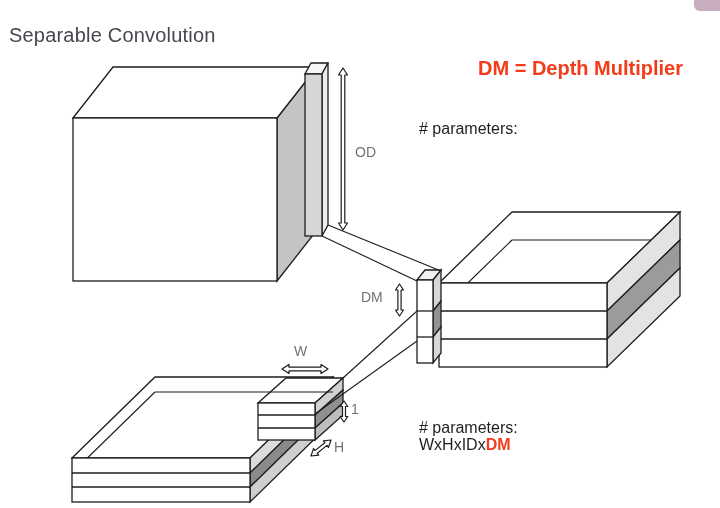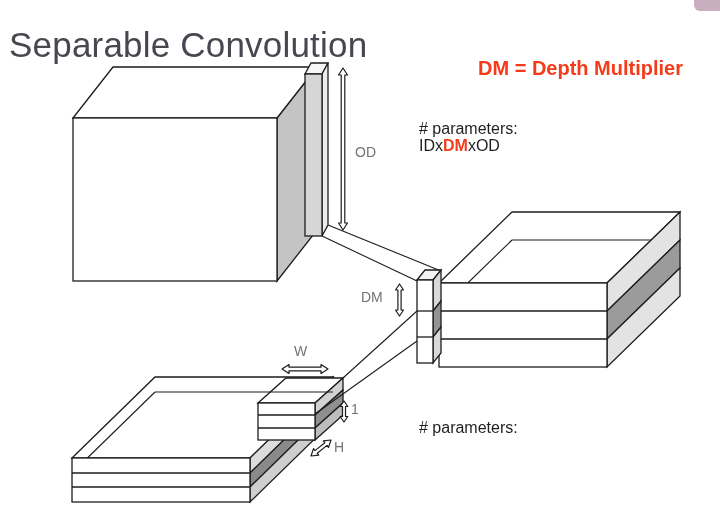--- a/index.html
+++ b/index.html
@@ -1,18 +1,18 @@
 <!DOCTYPE html>
 <html style="--accent-red: #f43b1a; --title-gray: #47474f; --text-black: #1f1f1f; --badge-pink: #c9aec0; --cube-side-gray: #c4c4c4; --slab-front-gray: #d6d6d6; --stack-side-light: #dedede; --stack-side-dark: #8f8f8f;"><head>
 <meta charset="utf-8">
 <style>
   html,body{margin:0;padding:0;background:#fff;}
   #stage{position:relative;width:720px;height:508px;background:#ffffff;overflow:hidden;
          font-family:"Liberation Sans",sans-serif;}
-  #slide-title{position:absolute;left:9px;top:2px;font-size:35px;line-height:40px;
+  #slide-title{position:absolute;left:9px;top:2px;font-size:20px;line-height:40px;
          font-weight:400;color:var(--title-gray,#47474f);letter-spacing:0.2px;}
   #corner-tab{position:absolute;right:0;top:0;width:26px;height:11px;
          background:var(--badge-pink,#c9aec0);border-radius:0 0 0 6px;}
   #legend{position:absolute;left:454px;top:57px;font-size:20px;font-weight:bold;
          color:var(--accent-red,#f43b1a);margin-left:24px;}
   .params{position:absolute;font-size:16px;line-height:17px;color:#1f1f1f;}
   #params-top{left:419px;top:120px;}
   #params-bottom{left:419px;top:419px;}
   .hl{color:var(--accent-red,#f43b1a);font-weight:bold;}
   .dim{position:absolute;font-size:14px;color:#737373;}
@@ -106,25 +106,25 @@
 
     <path class="arrow" d="M344 401 L340.2 406.5 L342.5 406.5 L342.5 416.5 L340.2 416.5 L344 422 L347.8 416.5 L345.5 416.5 L345.5 406.5 L347.8 406.5 Z"></path>
 
     <path class="arrow" d="M311 456 L318.7 455.2 L317.2 453.2 L327 445.4 L328.5 447.4 L331 440 L323.3 440.8 L324.8 442.7 L315 450.6 L313.5 448.6 Z"></path>
   </svg>
 
   <div id="legend">DM = Depth Multiplier</div>
 
   <div id="params-top" class="params">
     <div># parameters:</div>
-    <div><span>IDx</span><span class="hl">DM</span><span>xOD</span></div>
   </div>
 
   <div id="params-bottom" class="params">
     <div># parameters:</div>
+    <div><span>WxHxIDx</span><span class="hl">DM</span><span></span></div>
   </div>
 
   <span id="lbl-od" class="dim">OD</span>
   <span id="lbl-dm" class="dim">DM</span>
   <span id="lbl-w" class="dim">W</span>
   <span id="lbl-one" class="dim">1</span>
   <span id="lbl-h" class="dim">H</span>
 
 </div>
 

